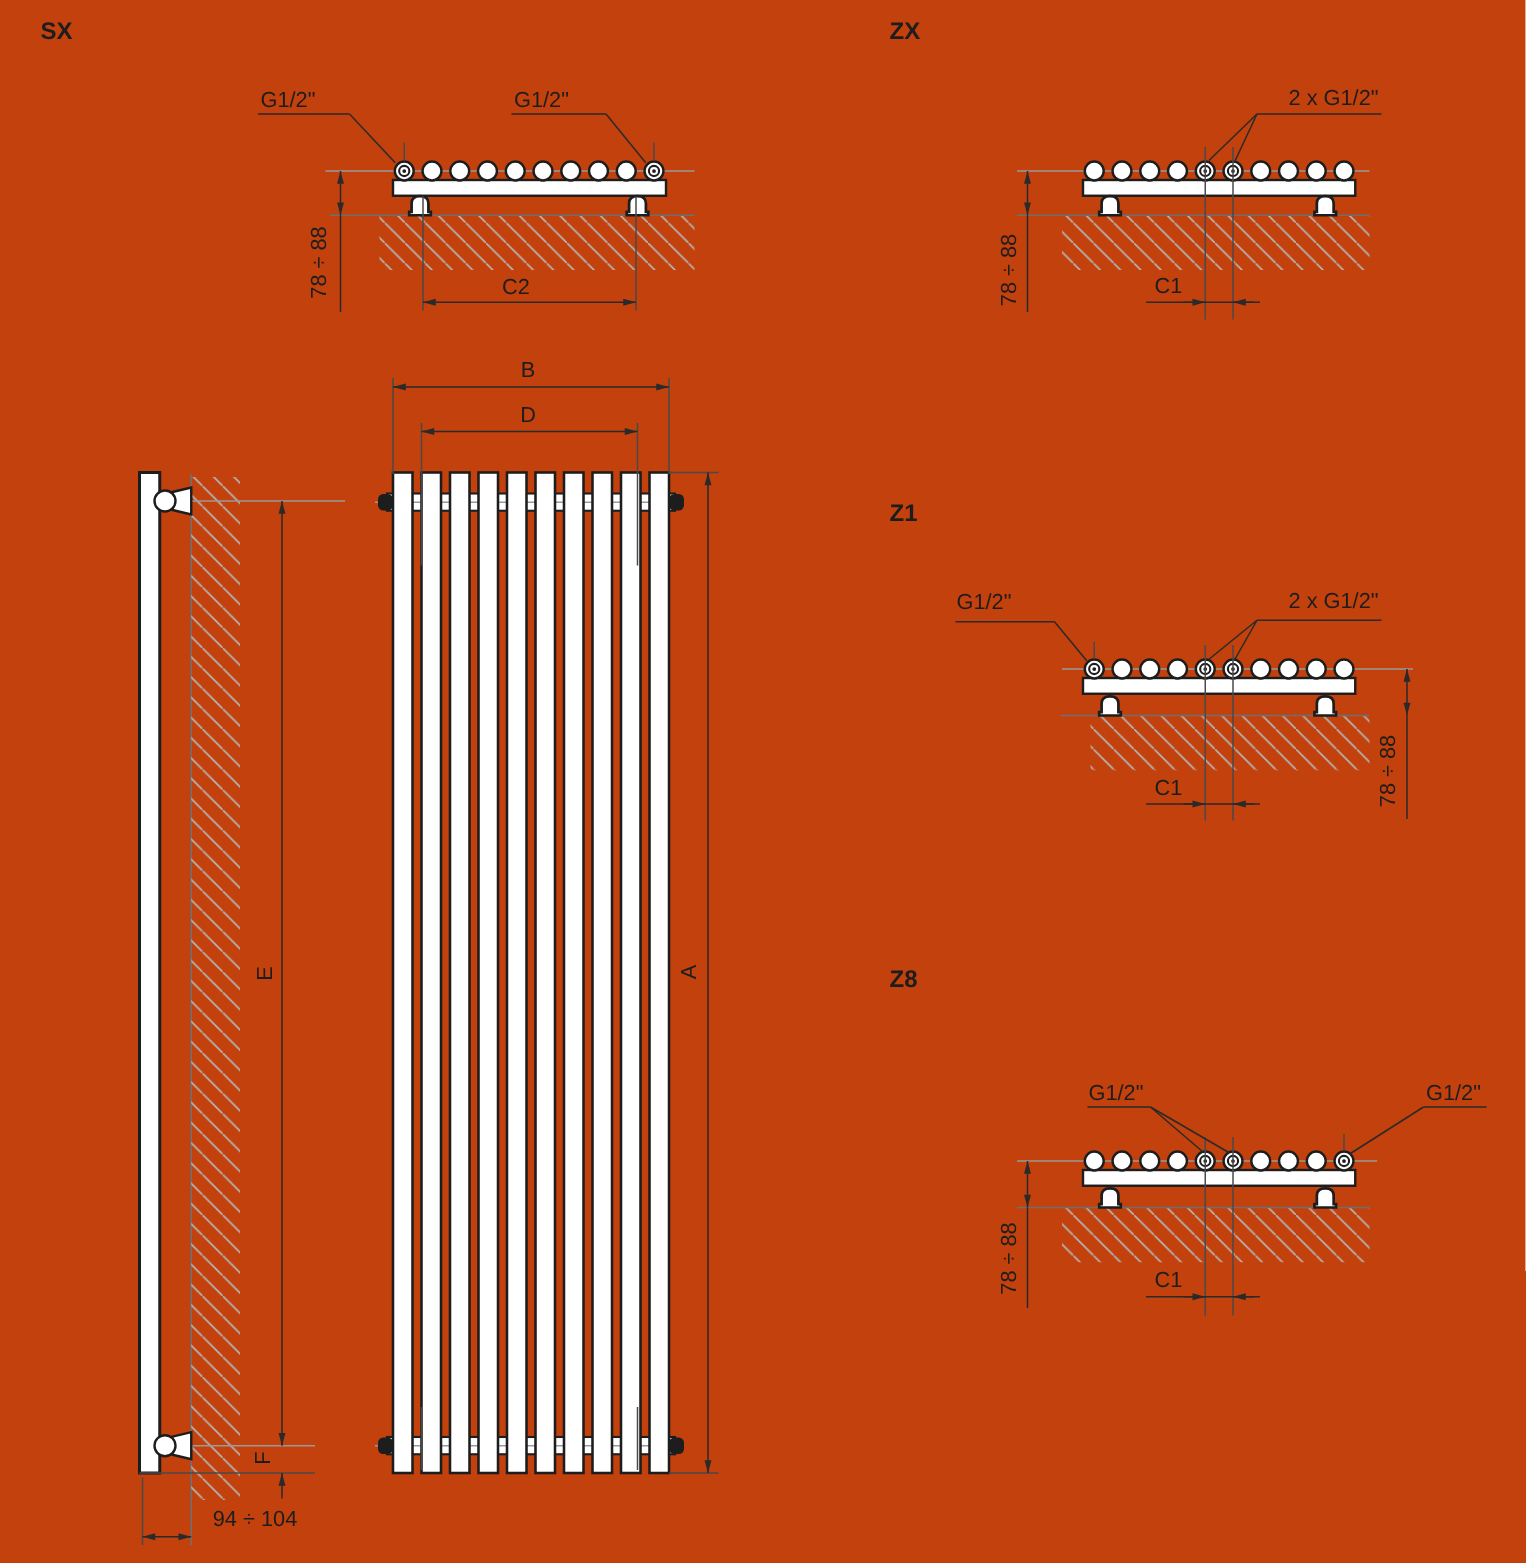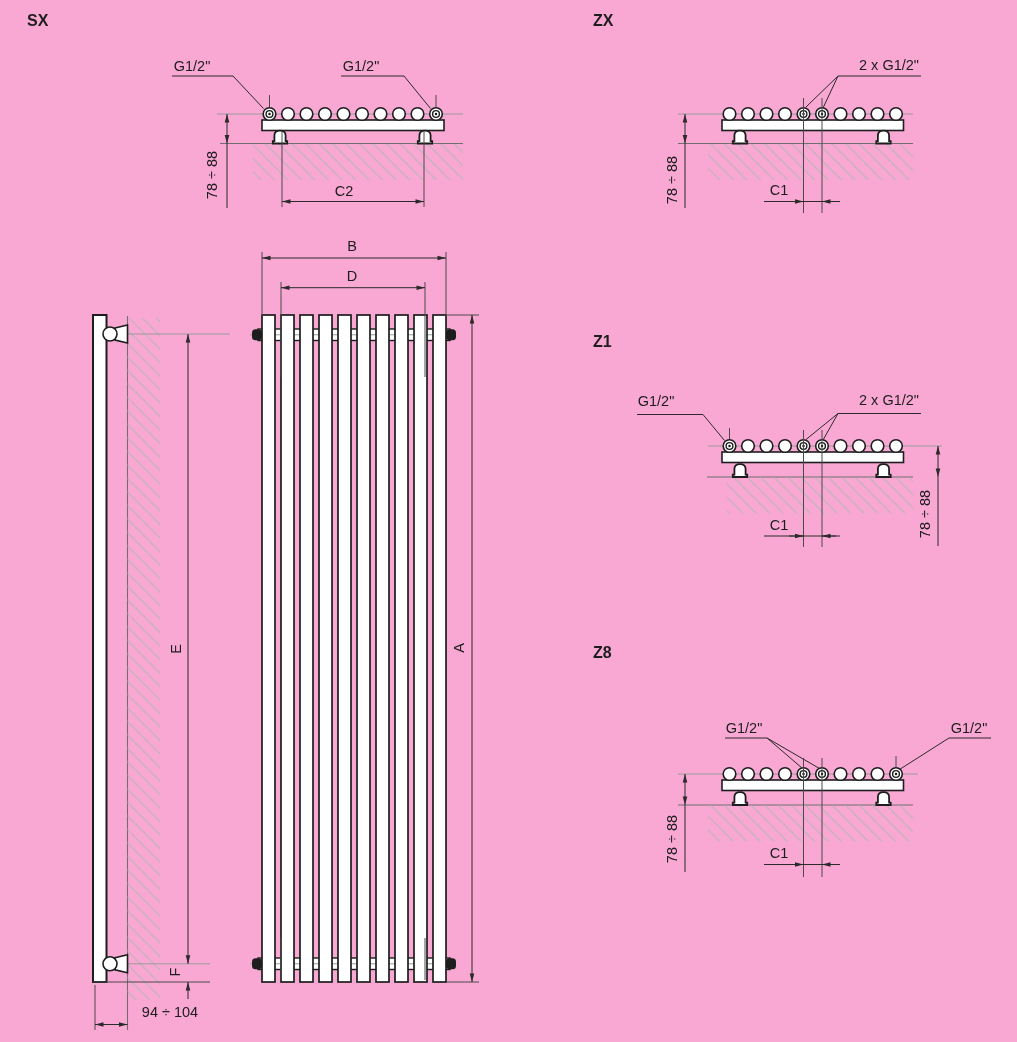--- a/index.html
+++ b/index.html
@@ -1,16 +1,16 @@
 <!DOCTYPE html>
 <html><head>
 <meta charset="utf-8">
 <style>
   html,body{margin:0;padding:0;background:#ffffff;}
-  #canvas{position:relative;width:1017px;height:1042px;background:#f9a8d4;overflow:hidden;}
+  #canvas{position:relative;width:1017px;height:1042px;background:#c2410c;overflow:hidden;}
   svg{position:absolute;left:0;top:0;}
   text{font-family:"Liberation Sans","DejaVu Sans",sans-serif;font-size:15px;fill:#1d1d1d;}
   .sec{font-weight:bold;font-size:16px;}
   .dimtxt{font-size:14.5px;}
   .ol{stroke:#1d1d1d;stroke-width:1.6;fill:#ffffff;}
   .olthick{stroke:#1d1d1d;stroke-width:1.8;fill:#ffffff;}
   .dim{stroke:#2a2a2a;stroke-width:1;fill:none;}
   .ext{stroke:#4a4a4a;stroke-width:1;fill:none;}
   .lead{stroke:#2a2a2a;stroke-width:1;fill:none;}
   .thin{stroke:#9a9a9a;stroke-width:1;fill:none;}

